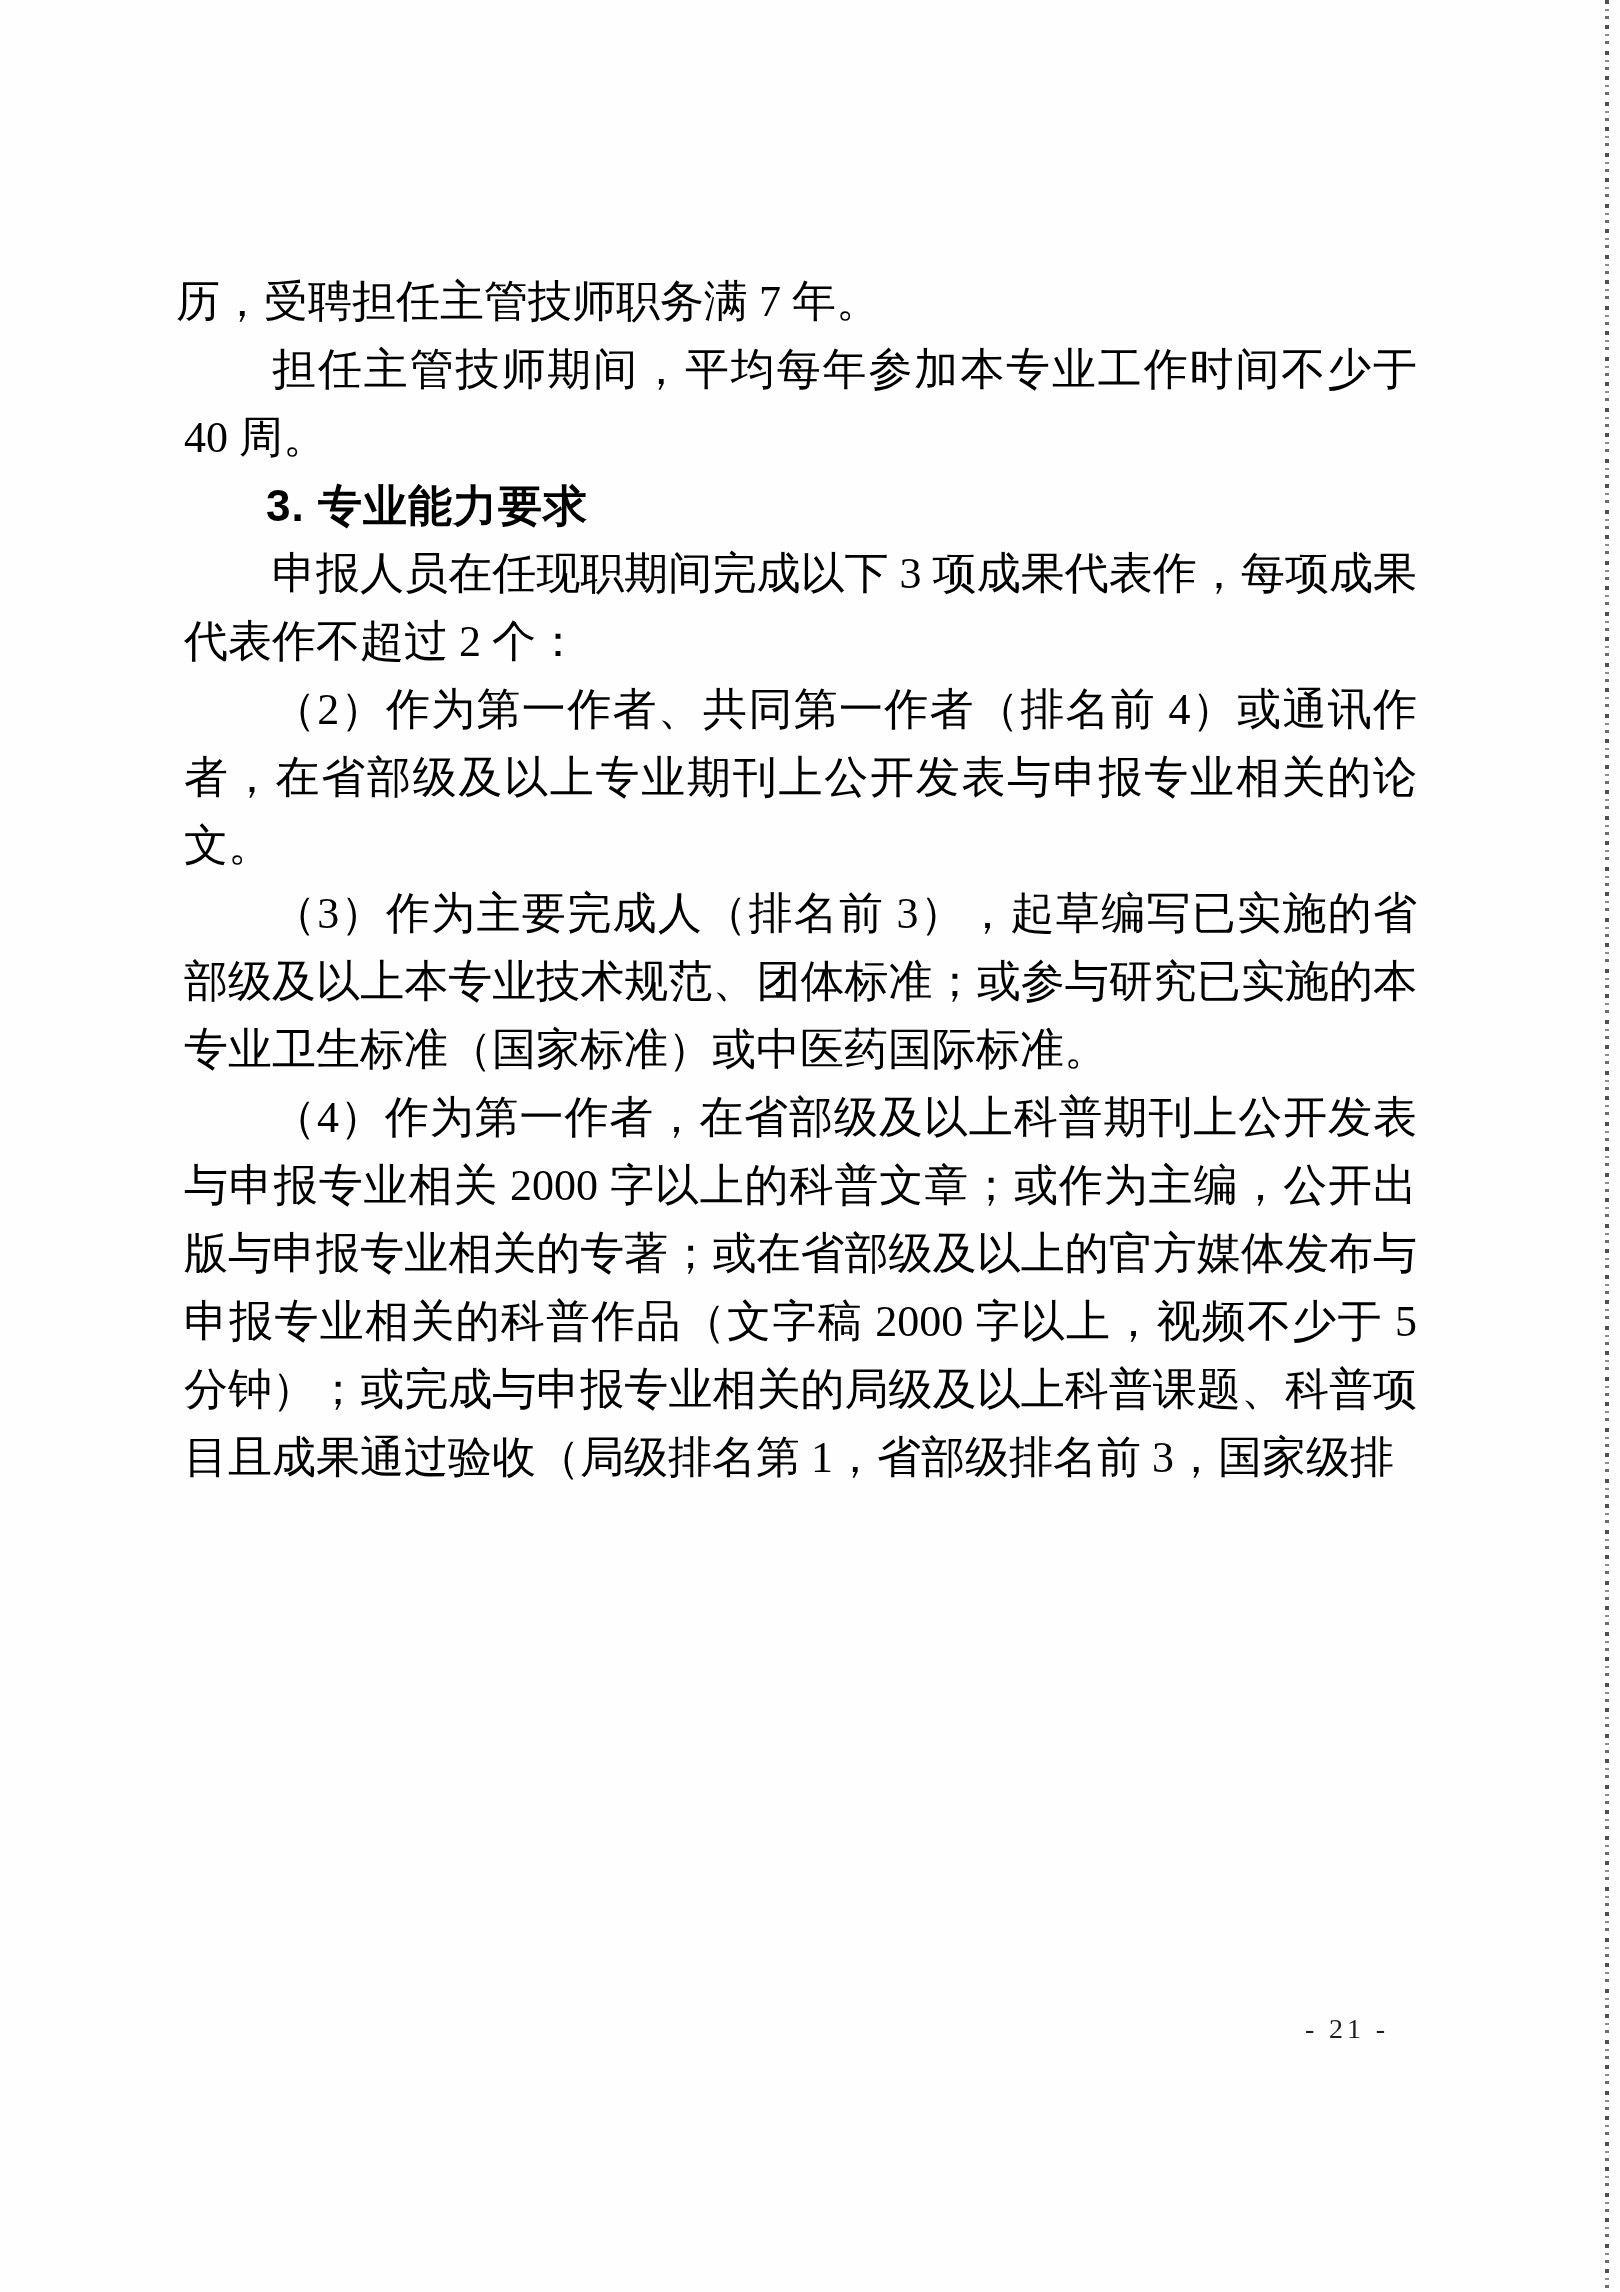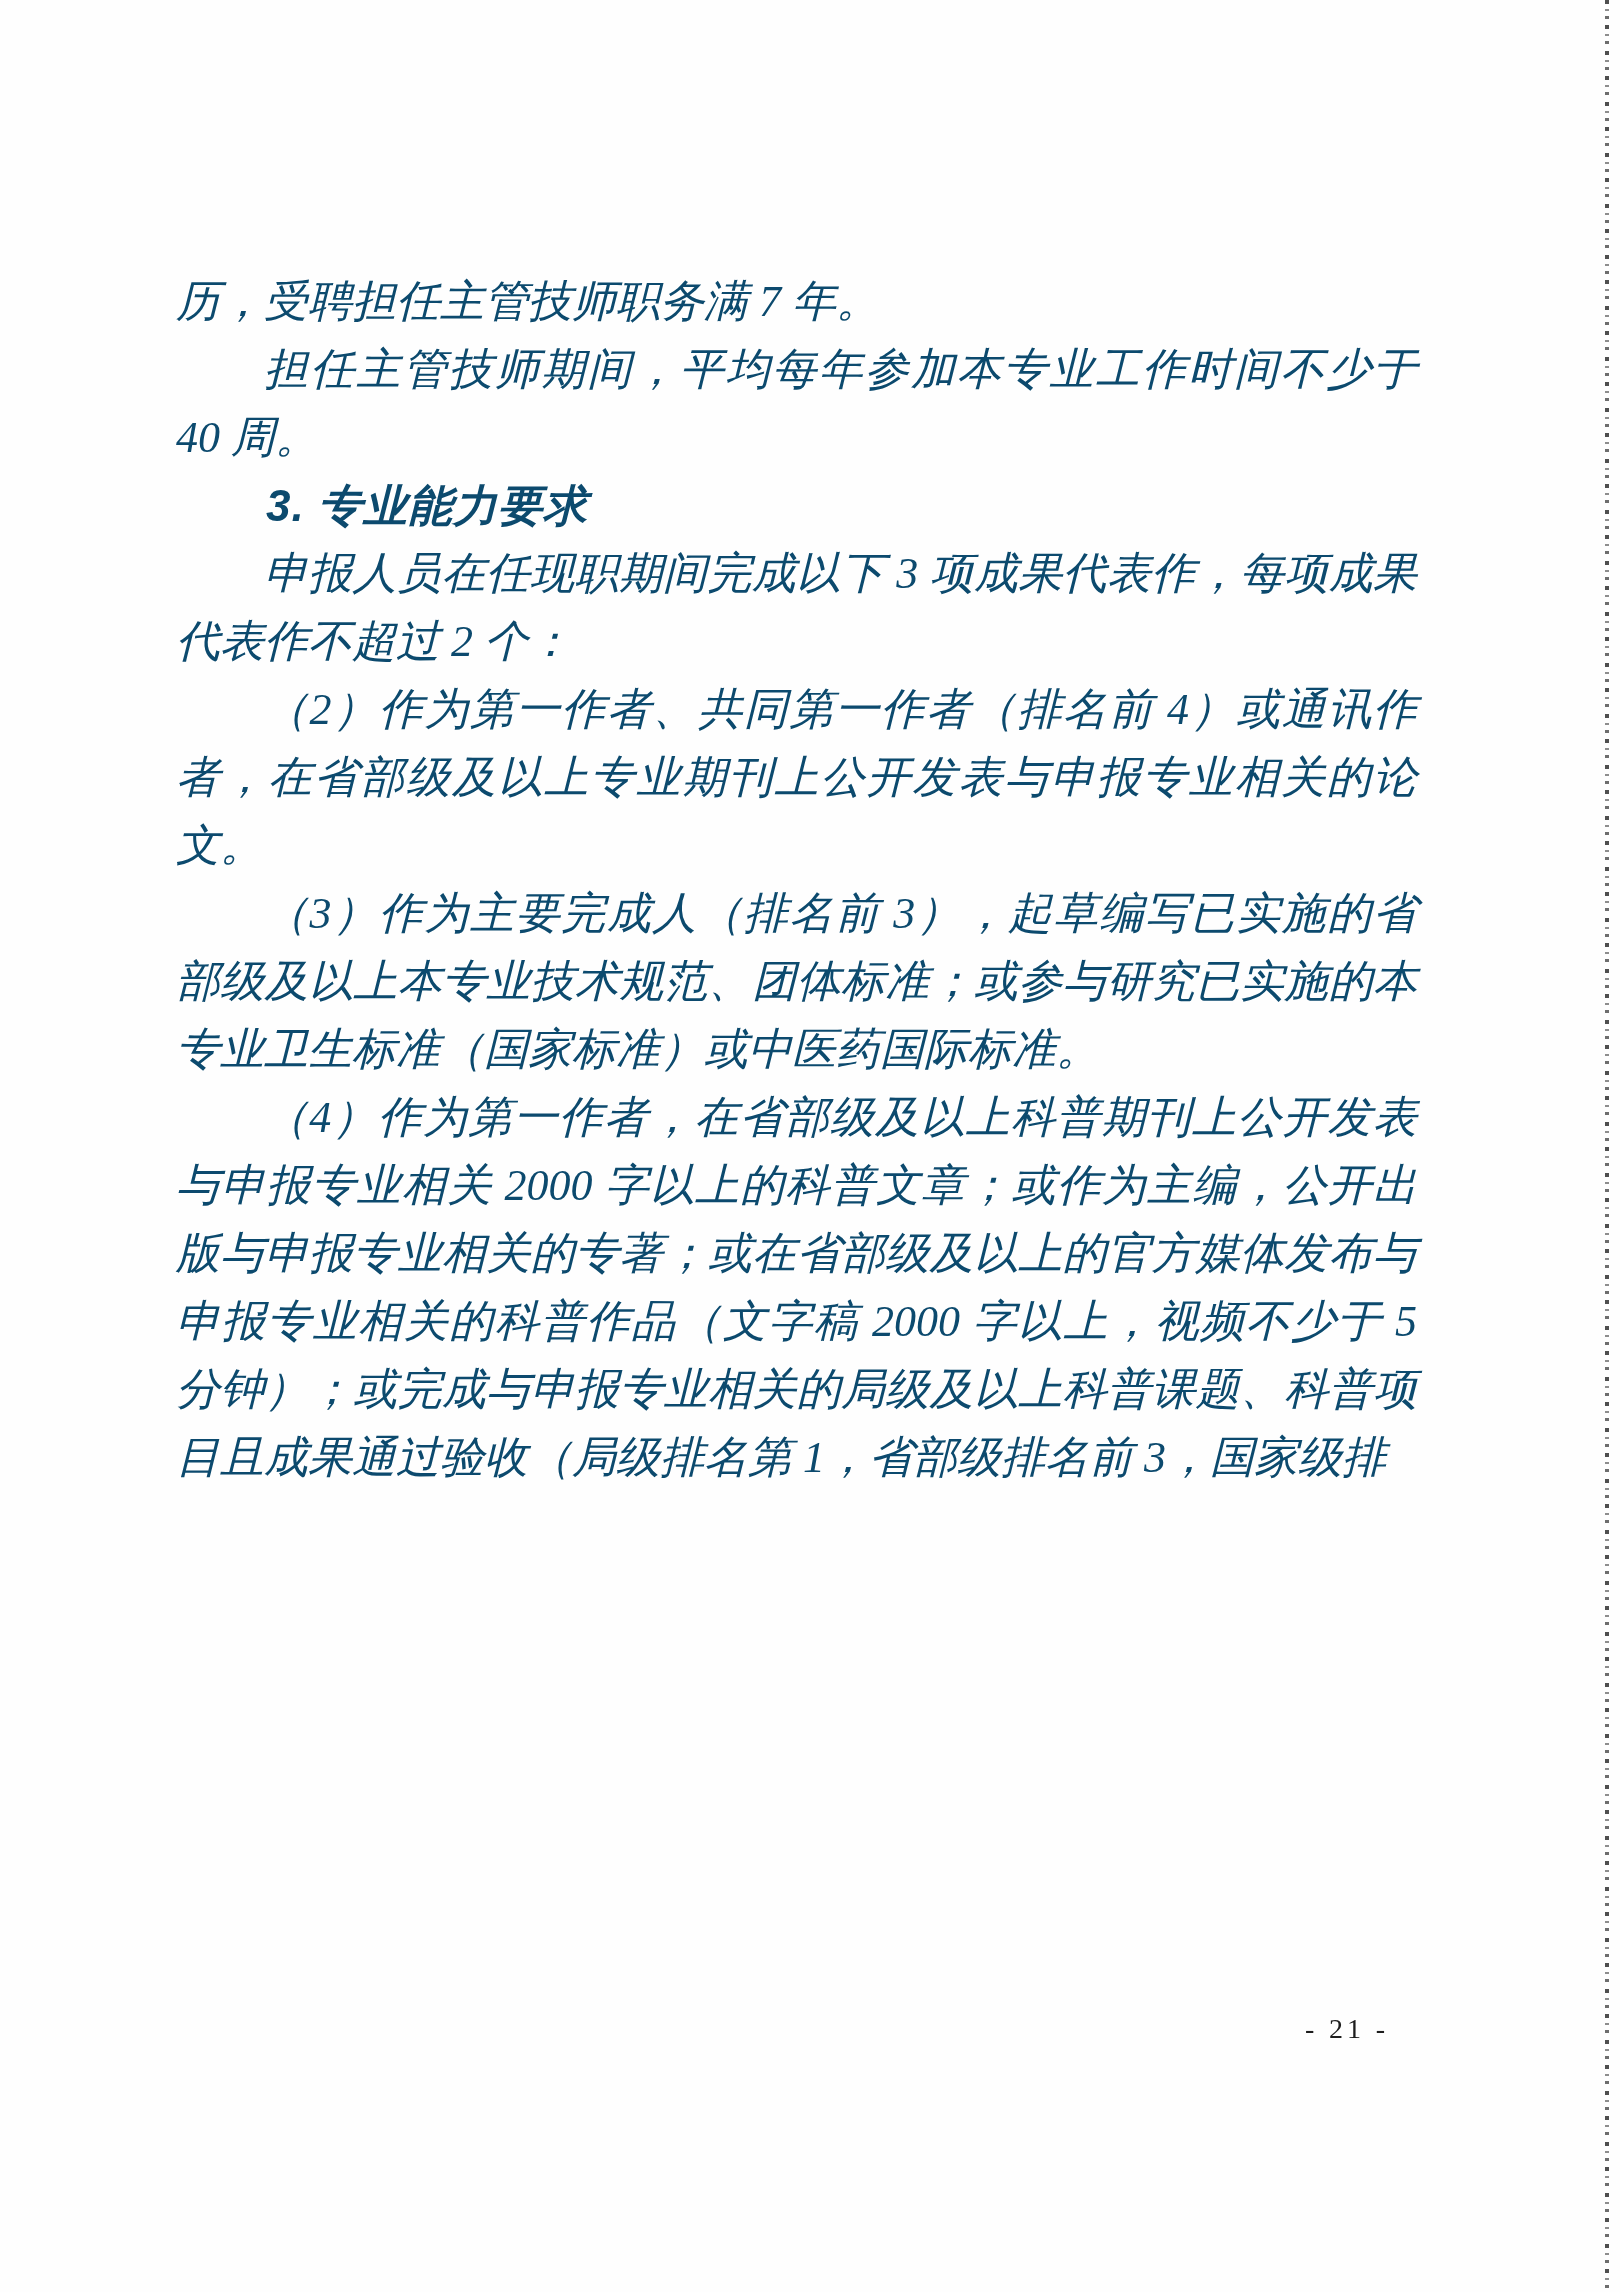--- a/index.html
+++ b/index.html
@@ -19,30 +19,30 @@
     background: #fefefe;
   }
   .text-block {
     position: absolute;
     left: 176px;
     top: 268px;
     width: 1241px;
     font-family: "Liberation Serif", "DejaVu Serif", serif;
     font-size: 44px;
     line-height: 68px;
-    color: #0c4a6e;
+    color: #000000;
     text-align: justify;
-    font-style: italic;
   }
   .text-block p {
     margin: 0;
     padding: 0;
   }
   p.indent {
     text-indent: 88px;
+    margin-left: 8px;
   }
   p.cont {
     text-indent: 0;
   }
   p.head {
     font-family: "Liberation Sans", "DejaVu Sans", sans-serif;
     font-weight: 700;
     text-indent: 90px;
     letter-spacing: 1px;
   }

